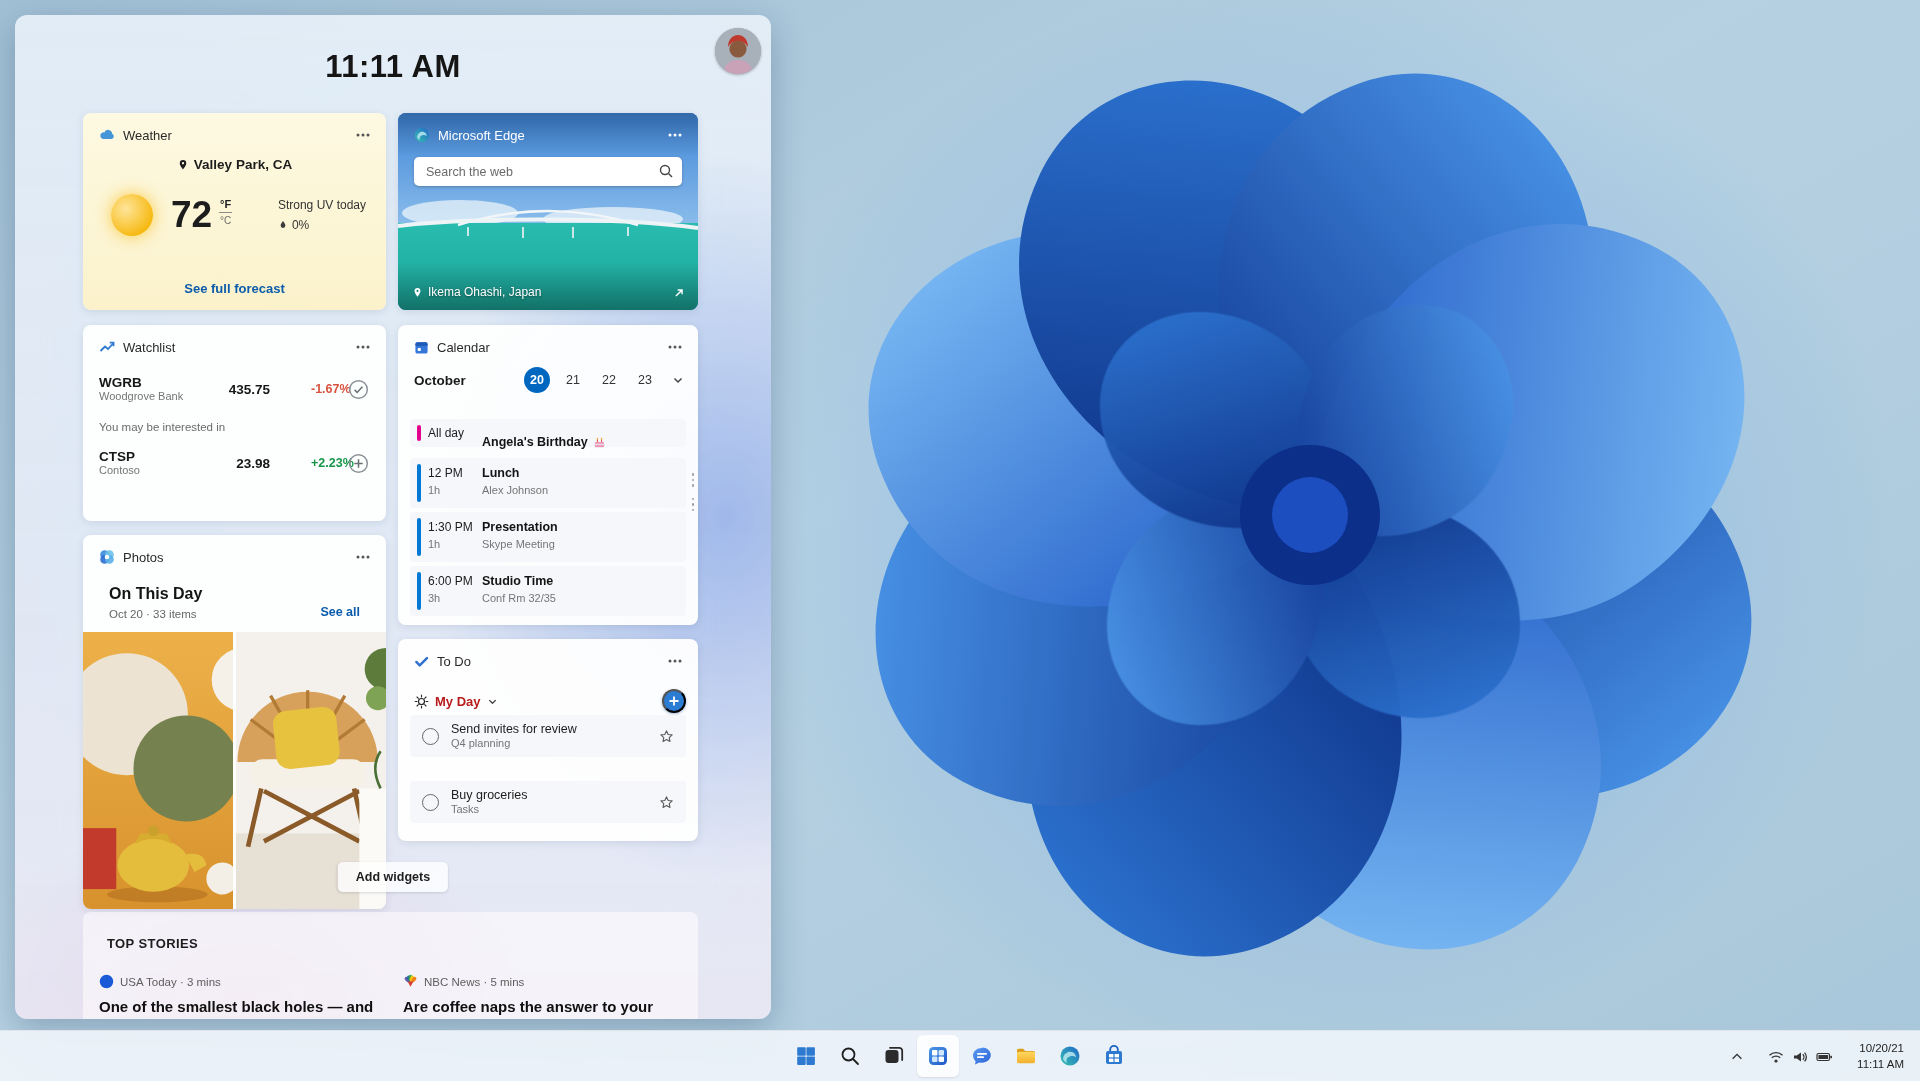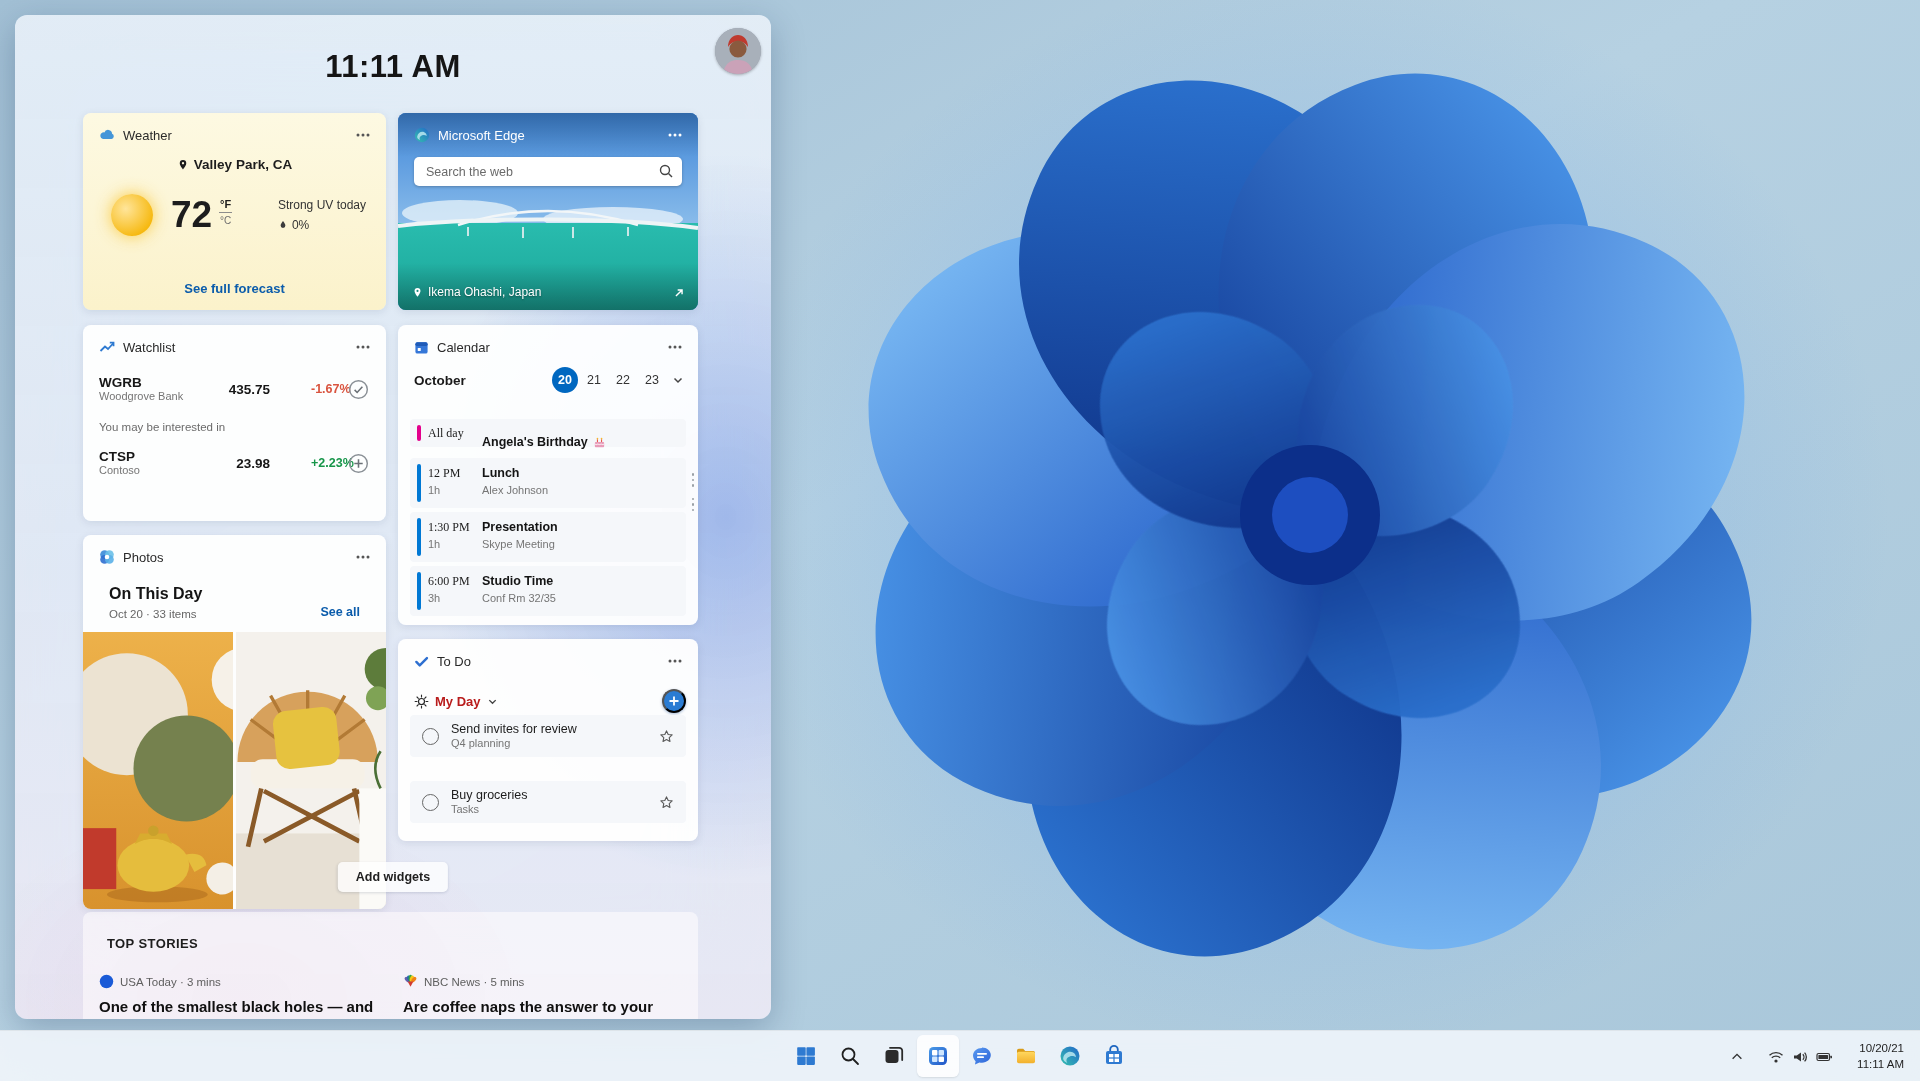--- a/index.html
+++ b/index.html
@@ -56,30 +56,30 @@
   .s-sym{font-size:13.5px;font-weight:700;color:#171717;line-height:1.15;}
   .s-name{font-size:11px;color:#757575;line-height:1.2;}
   .s-price{font-size:13.5px;font-weight:600;color:#171717;text-align:right;}
   .s-change{font-size:12.5px;font-weight:600;text-align:right;padding-left:41px;}
   .s-act{display:flex;justify-content:flex-end;padding-right:3px;}
   .w-suggest{position:absolute;left:16px;top:96px;font-size:11.5px;color:#6b6b6b;}
 
   
   .calendar{left:383px;top:310px;width:300px;height:300px;}
   .cal-month{position:absolute;left:16px;top:48px;font-size:13.5px;font-weight:700;color:#1a1a1a;}
-  .cal-dates{position:absolute;top:42px;right:14px;display:flex;align-items:center;gap:3px;}
+  .cal-dates{position:absolute;top:42px;right:14px;display:flex;align-items:center;gap:10px;}
   .d-cell{width:26px;height:26px;border-radius:50%;display:flex;align-items:center;justify-content:center;font-size:12.5px;color:#333;}
   .d-cell.sel{color:#fff;font-weight:700;}
   .cal-chev{margin-left:4px;display:flex;}
   .cal-events{position:absolute;left:12px;right:12px;top:94px;}
   .ev{position:relative;background:#f5f7fa;border-radius:4px;}
   .ev-allday{height:28px;margin-bottom:11px;}
   .ev-std{height:50px;margin-bottom:4px;}
   .ev-bar{position:absolute;left:7px;top:6px;bottom:6px;width:3.5px;border-radius:2px;}
-  .ev-time{position:absolute;left:18px;top:8px;font-size:12px;color:#1c1c1c;font-family:Liberation Serif, serif;}
+  .ev-time{position:absolute;left:18px;top:8px;font-size:12px;color:#1c1c1c;}
   .ev-dur{position:absolute;left:18px;top:26px;font-size:11px;color:#757575;}
   .ev-title{position:absolute;left:72px;top:8px;font-size:12.5px;font-weight:700;color:#141414;white-space:nowrap;}
   .ev-sub{position:absolute;left:72px;top:26px;font-size:11px;color:#757575;}
   .ev-allday .ev-time{top:7px;}
   .ev-allday .ev-title{top:16px;display:flex;align-items:center;gap:5px;}
   .drag-dots{position:absolute;right:4px;top:148px;display:flex;flex-direction:column;gap:3px;align-items:center;}
   .drag-dots i{width:2.5px;height:2.5px;border-radius:50%;background:#9aa0a6;}
   .drag-dots i.sp{background:transparent;height:5px;}
 
   

